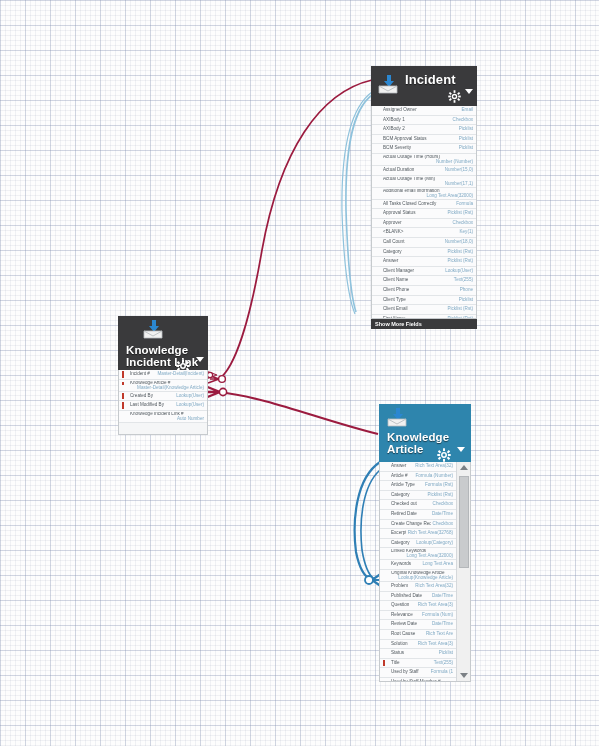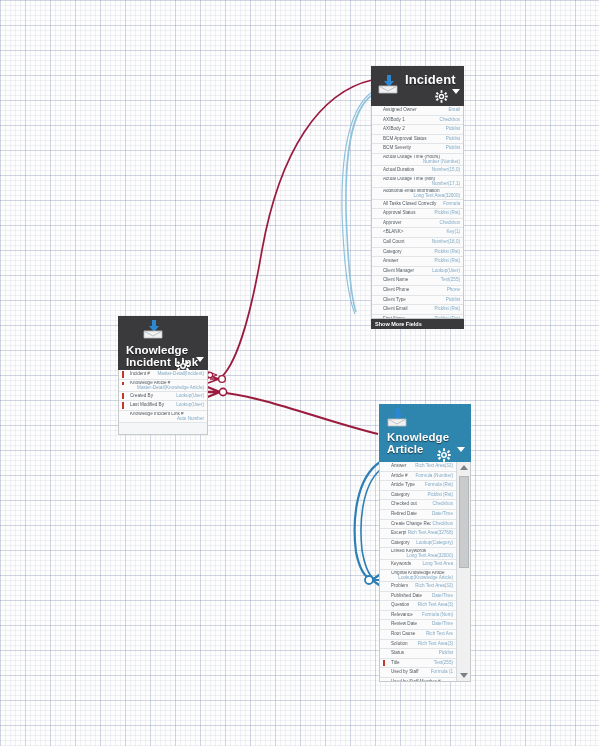--- a/index.html
+++ b/index.html
@@ -135,21 +135,21 @@
       <path d="M205,386 L220,392 M205,398 L220,392 M205,392 L220,392" stroke="#9b1b3f" stroke-width="2.4" fill="none"></path>
       <circle cx="223" cy="392" r="3.6" fill="#ffffff" stroke="#9b1b3f" stroke-width="1.6"></circle>
     </g>
 
     <g>
       <path d="M382,573 L372,580 M382,587 L372,580 M382,580 L372,580" stroke="#2f7fb5" stroke-width="2.2" fill="none"></path>
       <circle cx="369" cy="580" r="4" fill="#ffffff" stroke="#2f7fb5" stroke-width="1.8"></circle>
     </g>
   </svg>
 
-  <div class="entity" id="ent-incident" style="left:371px; top:66px; width:93px;">
+  <div class="entity" id="ent-incident" style="left:371px; top:66px; width:106px;">
     <div class="ent-head dark" style="height:40px;">
       <span class="head-icon" style="left:7px; top:9px;">
         <svg width="20" height="19" viewBox="0 0 20 19">
           <path d="M9 0 h4 v6 h3 l-5 6 l-5 -6 h3 z" fill="#2b87d1"></path>
           <path d="M1 11 h18 v7 h-18 z" fill="#f1f1f1" stroke="#b9bdc0" stroke-width="0.8"></path>
           <path d="M1 11 l9 5 l9 -5" fill="none" stroke="#b9bdc0" stroke-width="0.9"></path>
         </svg>
       </span>
       <div class="ent-title" style="margin-left:26px; font-size:13px;">Incident</div>
       <span class="head-tools" style="right:16px; bottom:3px;">

